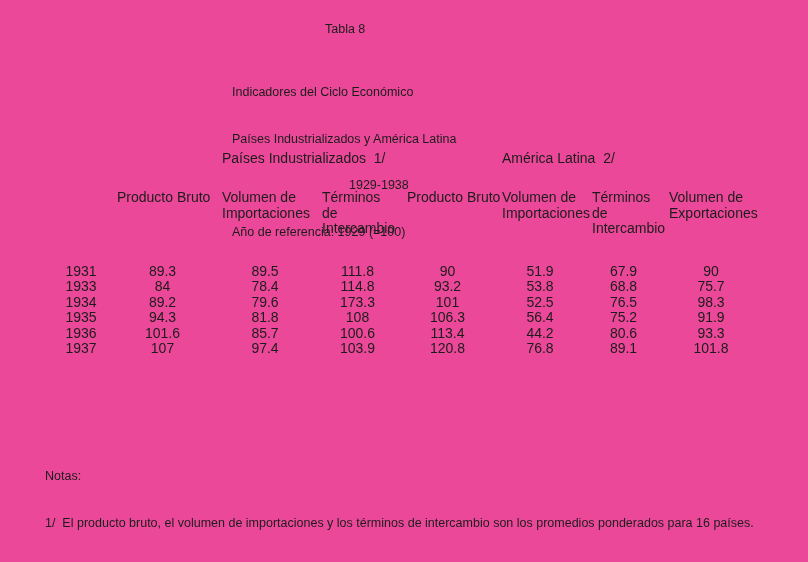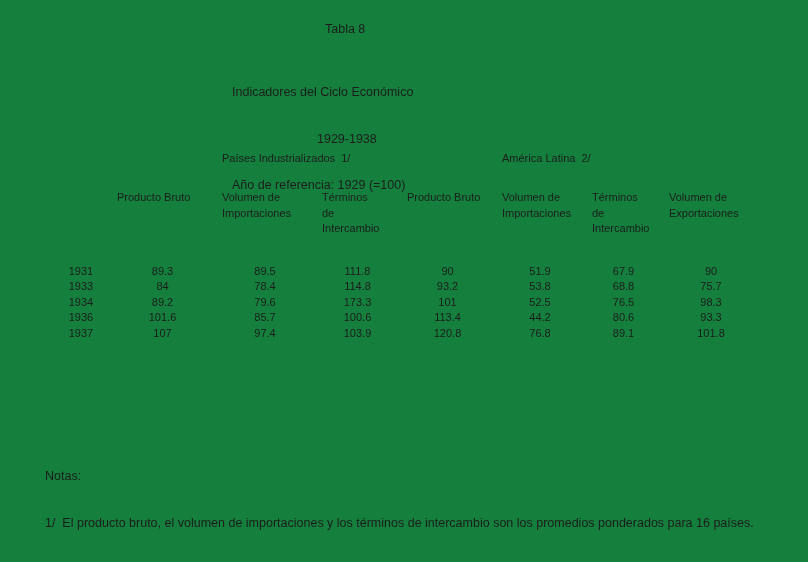--- a/index.html
+++ b/index.html
@@ -6,35 +6,35 @@
   html, body { margin: 0; padding: 0; }
   body {
     width: 808px; height: 562px;
     background: #ffffff;
     font-family: "Liberation Sans", sans-serif;
     color: #1c1c1c;
   }
   .page {
     position: relative;
     width: 808px; height: 562px;
-    background: #15803d;
+    background: #ec4899;
     font-size: 12.5px;
     line-height: 15.5px;
     overflow: hidden;
   }
   .doc-title { position: absolute; left: 325px; top: 22px; white-space: pre; }
   .subtitle  { position: absolute; left: 232px; top: 54px; white-space: pre; }
-  .subtitle .indent { margin-left: 85px; }
+  .subtitle .indent { margin-left: 117px; }
 
   table.data-table {
     position: absolute; left: 52px; top: 147px;
     width: 708px;
     border-collapse: collapse;
     table-layout: fixed;
-    font-size: 11px;
+    font-size: 14px;
     line-height: 15.5px;
   }
   table.data-table td, table.data-table th {
     padding: 0; margin: 0;
     font-weight: normal;
     overflow: visible;
   }
   tr.group-row td {
     height: 43px;
     vertical-align: top;
@@ -61,20 +61,21 @@
 </style>
 </head>
 <body>
 
 <div class="page">
 
   <div class="doc-title">Tabla 8</div>
 
   <div class="subtitle">
     <div>Indicadores del Ciclo Económico</div>
+    <div>Países Industrializados y América Latina</div>
     <div class="indent">1929-1938</div>
     <div>Año de referencia: 1929 (=100)</div>
   </div>
 
   <table class="data-table">
     <colgroup>
       <col style="width:58px">
         <col style="width:105px">
         <col style="width:100px">
         <col style="width:85px">
@@ -148,20 +149,30 @@
         <td>1934</td>
         <td>89.2</td>
         <td>79.6</td>
         <td>173.3</td>
         <td>101</td>
         <td>52.5</td>
         <td>76.5</td>
         <td>98.3</td>
       </tr>
       <tr>
+        <td>1935</td>
+        <td>94.3</td>
+        <td>81.8</td>
+        <td>108</td>
+        <td>106.3</td>
+        <td>56.4</td>
+        <td>75.2</td>
+        <td>91.9</td>
+      </tr>
+      <tr>
         <td>1936</td>
         <td>101.6</td>
         <td>85.7</td>
         <td>100.6</td>
         <td>113.4</td>
         <td>44.2</td>
         <td>80.6</td>
         <td>93.3</td>
       </tr>
       <tr>

